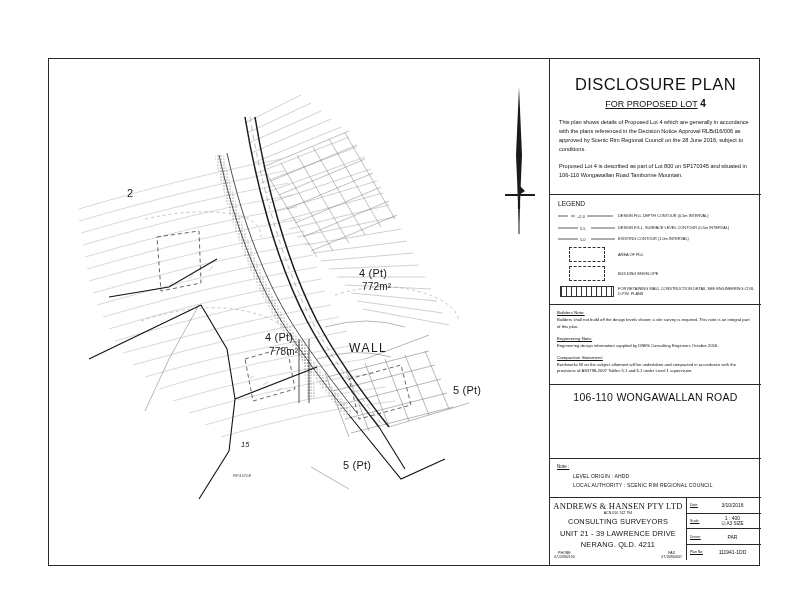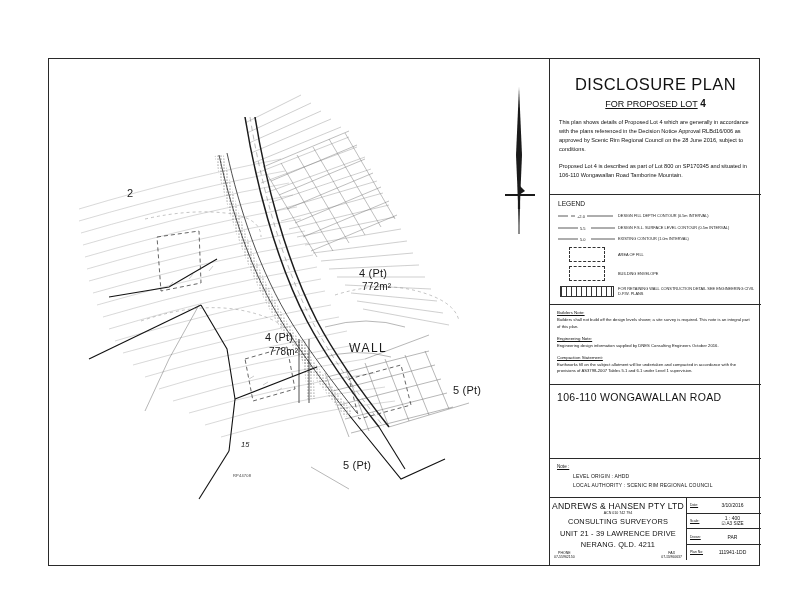--- a/index.html
+++ b/index.html
@@ -46,21 +46,21 @@
   .note-b{font-size:4.2px;line-height:1.5;margin:0 0 6px;}
 
   .addr{text-align:center;font-size:10.5px;line-height:1.45;letter-spacing:.3px;}
 
   .nlabel{font-size:4.6px;text-decoration:underline;margin-bottom:4px;}
   .nline{font-size:5px;margin-left:16px;margin-bottom:3px;letter-spacing:.2px;}
 
   #footer{display:flex;height:62px;}
   #fcol1{flex:1;border-right:1.1px solid #2a2a2a;text-align:center;box-sizing:border-box;
          padding-top:3px;position:relative;}
-  .co{font-size:8.6px;letter-spacing:.2px;}
+  .co{font-size:8.6px;letter-spacing:.2px;font-family:Liberation Serif, serif;}
   .acn{font-size:3.6px;margin-top:0px;}
   .cl{font-size:7.4px;margin-top:2.5px;letter-spacing:.2px;}
   .ph{position:absolute;bottom:1px;left:0;right:0;display:flex;justify-content:space-between;
       padding:0 4px;box-sizing:border-box;}
   .ph span{font-size:3.5px;}
   #fcol2{width:74px;display:flex;flex-direction:column;}
   .frow{flex:1;border-bottom:1px solid #2a2a2a;display:flex;align-items:center;
          box-sizing:border-box;padding:0 3px;}
   .frow:last-child{border-bottom:none;}
   .fk{font-size:3.4px;width:17px;flex:0 0 17px;text-decoration:underline;}
@@ -304,21 +304,21 @@
 
     <div class="tb-sec" style="padding:5px 7px 3px;">
       <div class="note-h">Builders Note:</div>
       <div class="note-b">Builders shall not build off the design levels shown; a site survey is required. This note is an integral part of this plan.</div>
       <div class="note-h">Engineering Note:</div>
       <div class="note-b">Engineering design information supplied by DNES Consulting Engineers October 2016.</div>
       <div class="note-h">Compaction Statement:</div>
       <div class="note-b">Earthworks fill on the subject allotment will be undertaken and compacted in accordance with the provisions of AS3798-2007 Tables 5.1 and 6.1 under Level 1 supervision.</div>
     </div>
 
-    <div class="tb-sec" style="height:74px;display:flex;flex-direction:row;justify-content:space-between;">
+    <div class="tb-sec" style="height:74px;display:flex;flex-direction:column;justify-content:space-between;">
       <div class="addr">106-110 WONGAWALLAN ROAD</div>
     </div>
 
     <div class="tb-sec" style="padding:5px 7px 6px;">
       <div class="nlabel">Note :</div>
       <div class="nline">LEVEL ORIGIN : AHDD</div>
       <div class="nline">LOCAL AUTHORITY : SCENIC RIM REGIONAL COUNCIL</div>
     </div>
 
     <div id="footer">

